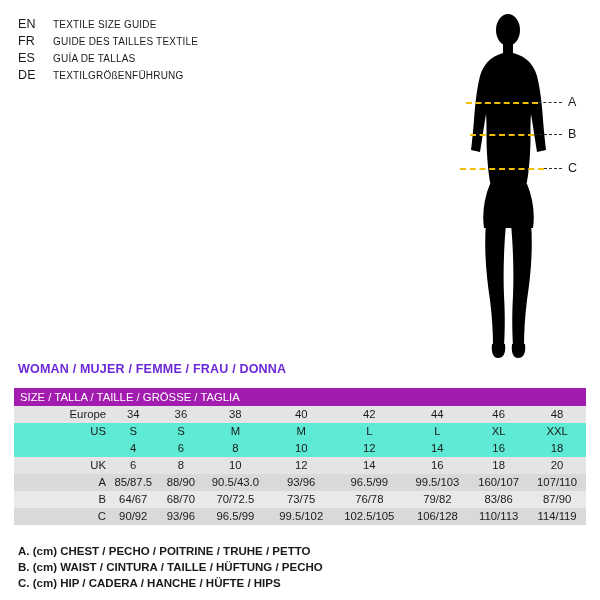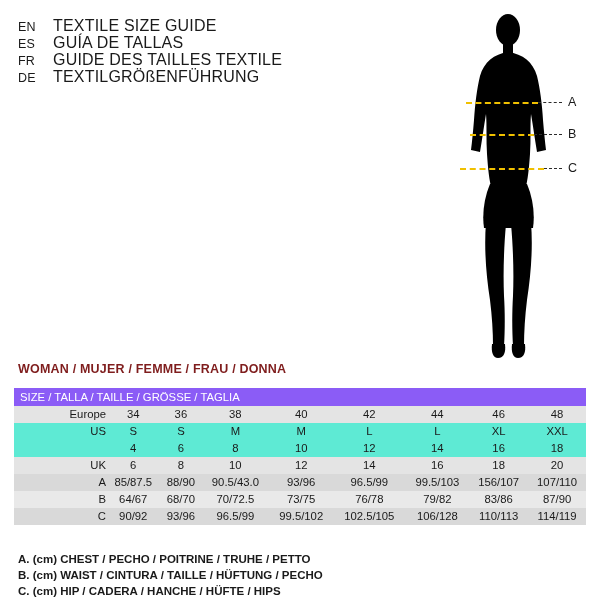--- a/index.html
+++ b/index.html
@@ -36,21 +36,21 @@
     font-size: 12.5px;
     letter-spacing: 0.2px;
   }
   .lang-code {
     width: 35px;
     flex: 0 0 35px;
     font-size: 12.5px;
     color: #1a1a1a;
   }
   .lang-text {
-    font-size: 16px;
+    font-size: 10px;
     color: #1a1a1a;
   }
 
   
   .figure-wrap {
     position: absolute;
     left: 430px;
     top: 8px;
     width: 160px;
     height: 360px;
@@ -75,21 +75,21 @@
   }
 
   
   .woman-title {
     position: absolute;
     left: 18px;
     top: 362px;
     font-size: 12.5px;
     font-weight: bold;
     letter-spacing: 0.2px;
-    color: #7f1d1d;
+    color: #6d28d9;
   }
 
   
   .size-table {
     position: absolute;
     left: 14px;
     top: 388px;
     width: 572px;
     border-collapse: collapse;
     font-size: 11.5px;
@@ -102,66 +102,65 @@
     text-align: center;
     color: #1a1a1a;
     font-size: 11.3px;
   }
   .size-table .rowhead {
     text-align: right;
     padding-left: 6px;
     width: 86px;
   }
   .hdr-row td {
-    background: #8b5cf6;
+    background: #a21caf;
     color: #ffffff;
     text-align: left;
     padding-left: 6px;
     font-size: 11.3px;
     height: 18px;
     line-height: 18px;
   }
   .band-a { background: #e4e4e4; }
   .band-b { background: #5eead4; }
   .band-c { background: #d9d9d9; }
   .band-d { background: #e9e9e9; }
 
   
   .legend {
     position: absolute;
     left: 18px;
     top: 543px;
     width: 560px;
-    margin-top: 8px;
   }
   .legend-row {
     font-size: 11.5px;
     height: 16px;
     line-height: 16px;
     color: #1a1a1a;
     font-weight: bold;
   }
 </style>
 </head>
 <body>
 
 <div class="page">
 
   <div class="lang-block">
     <div class="lang-row">
       <span class="lang-code">EN</span>
       <span class="lang-text">TEXTILE SIZE GUIDE</span>
     </div>
     <div class="lang-row">
+      <span class="lang-code">FR</span>
+      <span class="lang-text">GUIDE DES TAILLES TEXTILE</span>
+    </div>
+    <div class="lang-row">
       <span class="lang-code">ES</span>
       <span class="lang-text">GUÍA DE TALLAS</span>
-    </div>
-    <div class="lang-row">
-      <span class="lang-code">FR</span>
-      <span class="lang-text">GUIDE DES TAILLES TEXTILE</span>
     </div>
     <div class="lang-row">
       <span class="lang-code">DE</span>
       <span class="lang-text">TEXTILGRÖßENFÜHRUNG</span>
     </div>
   </div>
 
   <div class="figure-wrap">
     <svg class="figure-svg" width="160" height="360" viewBox="0 0 160 360">
       <g fill="#000000">
@@ -276,21 +275,21 @@
         <td>20</td>
       </tr>
       <tr class="band-c">
         <td class="rowhead">A</td>
         <td>85/87.5</td>
         <td>88/90</td>
         <td>90.5/43.0</td>
         <td>93/96</td>
         <td>96.5/99</td>
         <td>99.5/103</td>
-        <td>156/107</td>
+        <td>160/107</td>
         <td>107/110</td>
       </tr>
       <tr class="band-d">
         <td class="rowhead">B</td>
         <td>64/67</td>
         <td>68/70</td>
         <td>70/72.5</td>
         <td>73/75</td>
         <td>76/78</td>
         <td>79/82</td>

